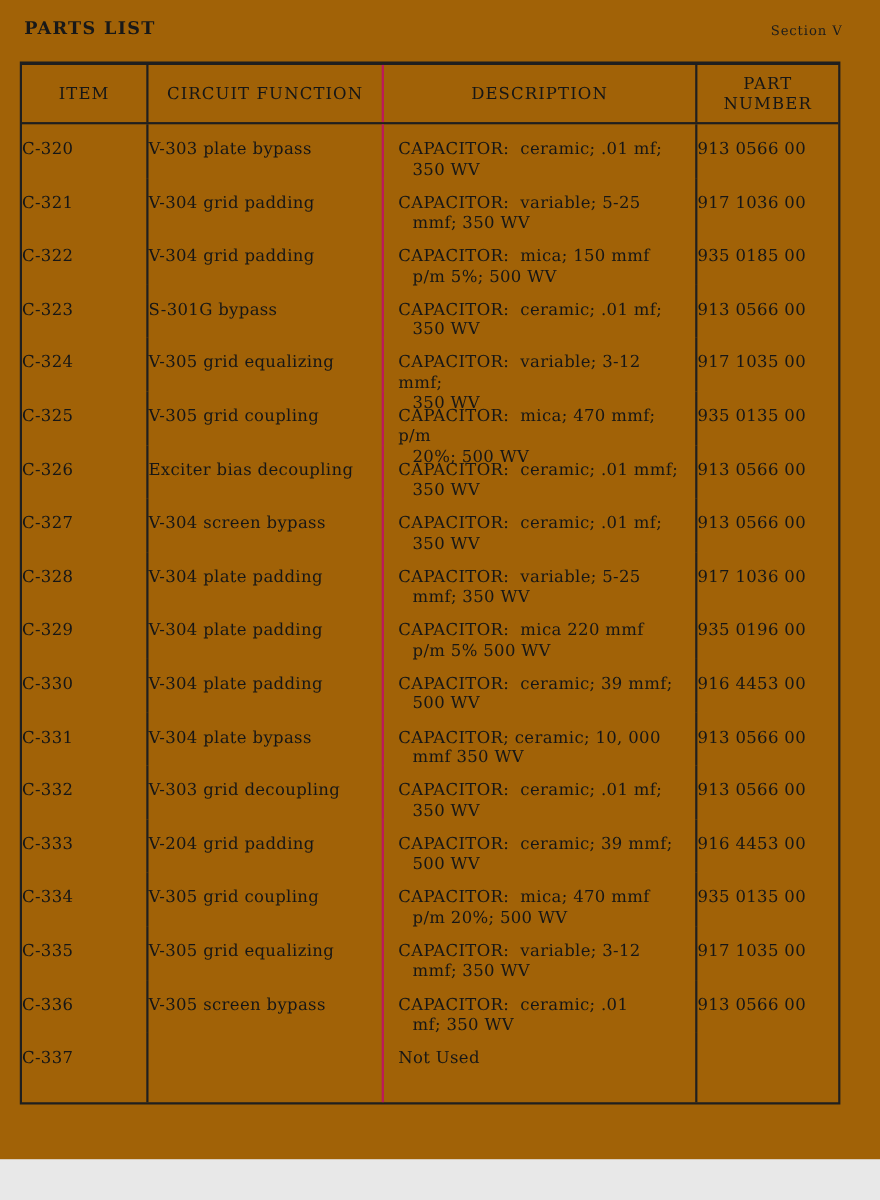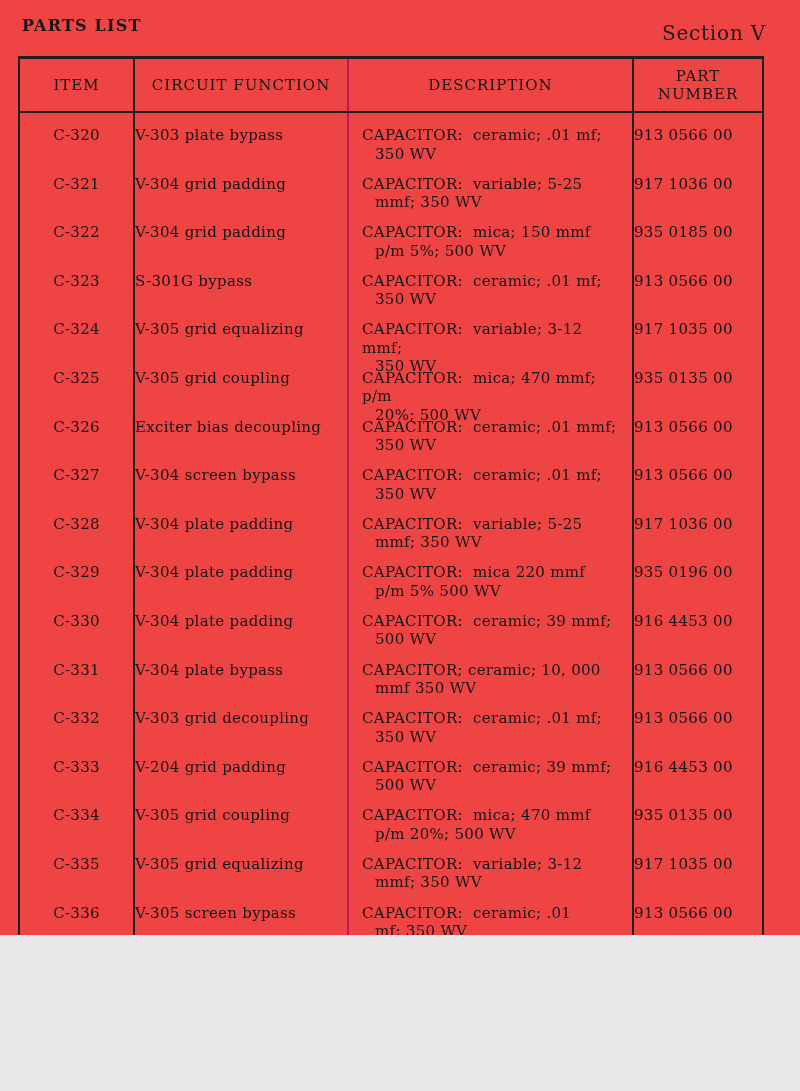--- a/index.html
+++ b/index.html
@@ -1,37 +1,37 @@
 <!DOCTYPE html>
 <html><head>
 <meta charset="utf-8">
 <style>
   * { margin: 0; padding: 0; box-sizing: border-box; }
   html, body { background: #e8e8e8; }
   .page {
     position: relative;
     width: 800px;
-    height: 935px;
-    background: #ef4444;
+    height: 1054px;
+    background: #a16207;
     font-family: "DejaVu Serif", "Liberation Serif", serif;
     color: #1a1a1a;
     overflow: hidden;
   }
   .running-head-left {
     position: absolute;
     left: 22px; top: 16px;
     font-size: 16px;
     font-weight: bold;
     letter-spacing: 1.2px;
     color: #181818;
   }
   .running-head-right {
     position: absolute;
     right: 34px; top: 21px;
-    font-size: 20px;
+    font-size: 12px;
     letter-spacing: 0.8px;
     color: #1c1c1c;
   }
   .parts-table {
     position: absolute;
     left: 18px; top: 56px;
     width: 746px; height: 948px;
     border: 2px solid #1f1f1f;
     border-top-width: 3px;
     display: flex;
@@ -67,21 +67,21 @@
   .c-item   { width: 115px; border-right: 2px solid #1f1f1f; }
   .c-circuit{ width: 214px; border-right: 2px solid #be185d; }
   .c-desc   { width: 285px; border-right: 2px solid #1f1f1f; }
   .c-part   { flex: 1; border-radius: 11px; }
   .cell {
     font-size: 15px;
     letter-spacing: 0.3px;
     color: #161616;
     padding-top: 13px;
   }
-  .cell.c-item { text-align: center; }
+  .cell.c-item { text-align: left; }
   .cell.c-circuit { }
   .cell.c-desc { padding-left: 13px; padding-right: 6px; }
   .cell.c-part { text-align: left; }
   .desc-line { white-space: pre-wrap; line-height: 18.5px; }
   .desc-line.second { padding-left: 13px; }
   .page-number {
     position: absolute;
     left: 20px; top: 1058px;
     font-size: 15px;
     font-weight: bold;

